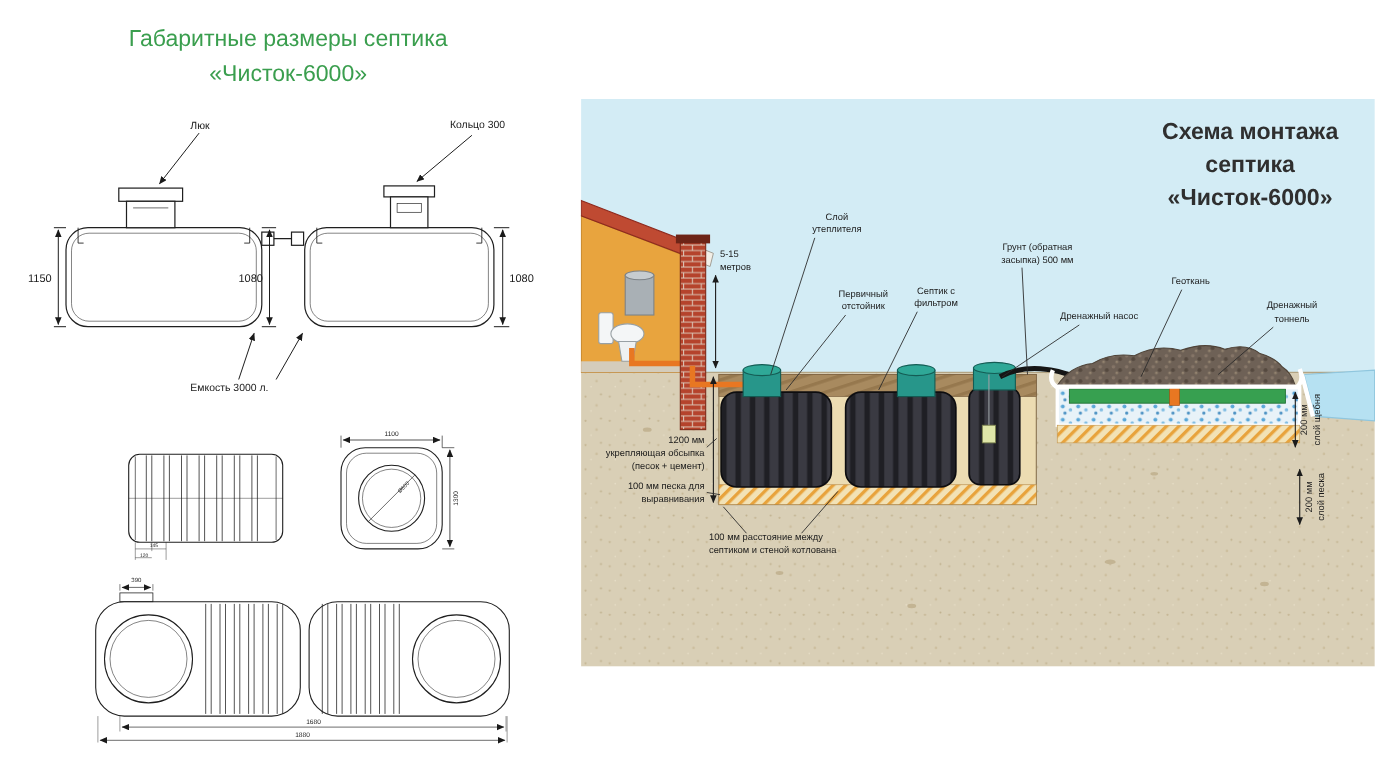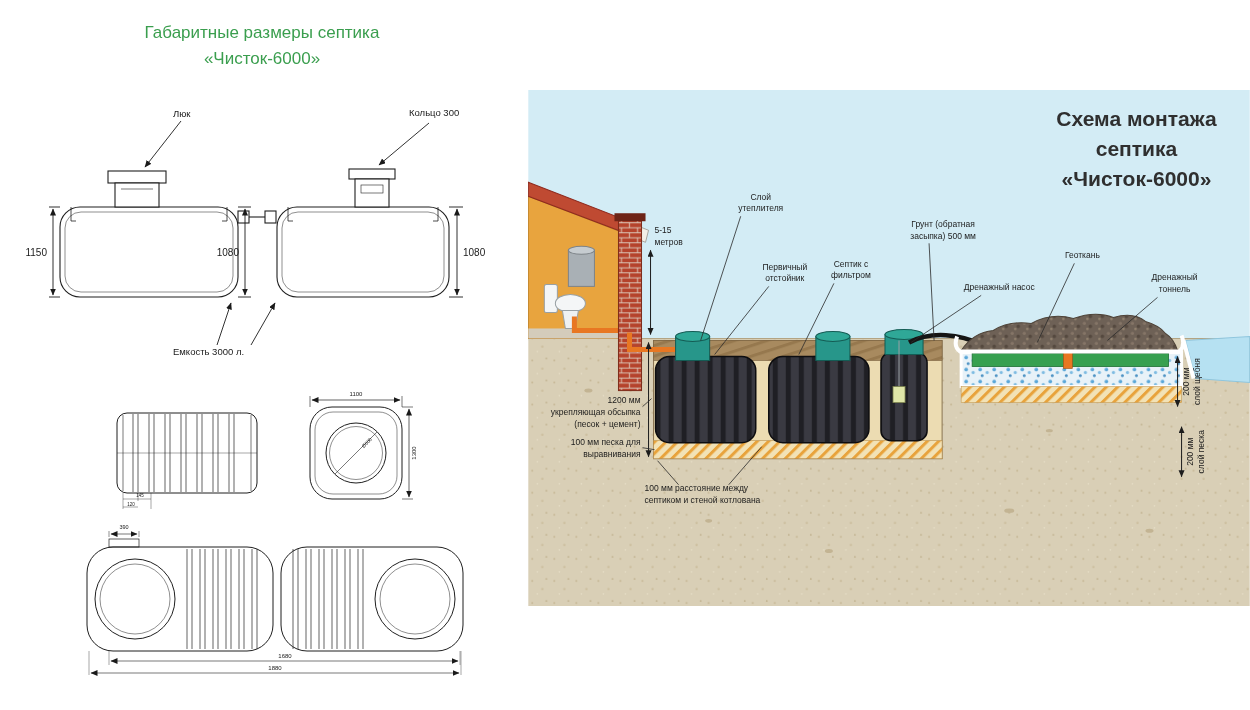--- a/index.html
+++ b/index.html
@@ -1,18 +1,18 @@
 <!DOCTYPE html>
 <html><head>
 <meta charset="utf-8">
 <style>
   * { margin:0; padding:0; box-sizing:border-box; }
   html,body { width:1250px; height:710px; background:#ffffff; font-family:"Liberation Sans",sans-serif; overflow:hidden; }
   .page { position:relative; width:1250px; height:710px; background:#ffffff; }
-  .left-title { position:absolute; left:42px; top:20px; width:440px; text-align:center; color:#3a9e4e; font-size:17px; line-height:1.5; }
+  .left-title { position:absolute; left:42px; top:20px; width:440px; text-align:center; color:#3a9e4e; font-size:21px; line-height:1.5; }
   .dims-svg { position:absolute; left:5px; top:95px; width:500px; height:585px; }
   .install-svg { position:absolute; left:528px; top:90px; width:722px; height:516px; }
   svg text { font-family:"Liberation Sans",sans-serif; }
 </style>
 </head>
 <body>
 
 <div class="page">
 
   <div class="left-title">

